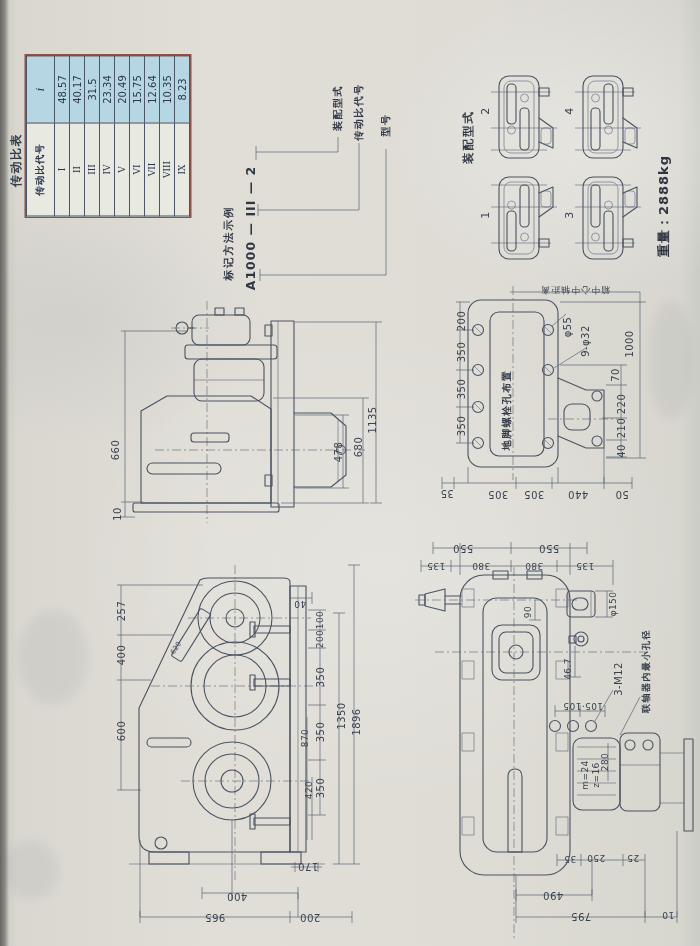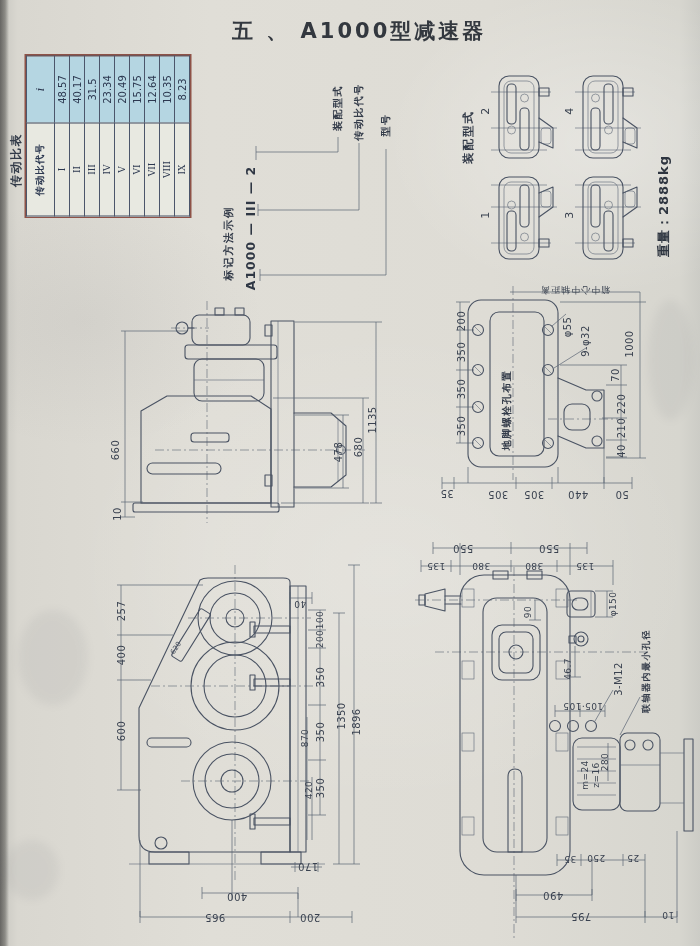--- a/index.html
+++ b/index.html
@@ -48,21 +48,20 @@
 </style>
 </head>
 <body>
 
 <div class="page">
   <div class="edge-left"></div>
   <div class="ghost" style="left:18px;top:610px;width:70px;height:95px;"></div>
   <div class="ghost" style="left:4px;top:840px;width:55px;height:60px;"></div>
   <div class="ghost" style="left:648px;top:300px;width:45px;height:120px;"></div>
 
-  <div class="page-title">五 、 A1000型减速器</div>
 
   <span class="t r90 vlab" style="left:16px;top:160px;font-size:12px;">传动比表</span>
   <div class="ratio-wrap">
     <table class="ratio-tbl">
       <tbody>
           <tr class="hrow">
         <td class="code-c hdr">传动比代号</td>
         <td class="val-c ital">i</td>
       </tr>
       <tr>

